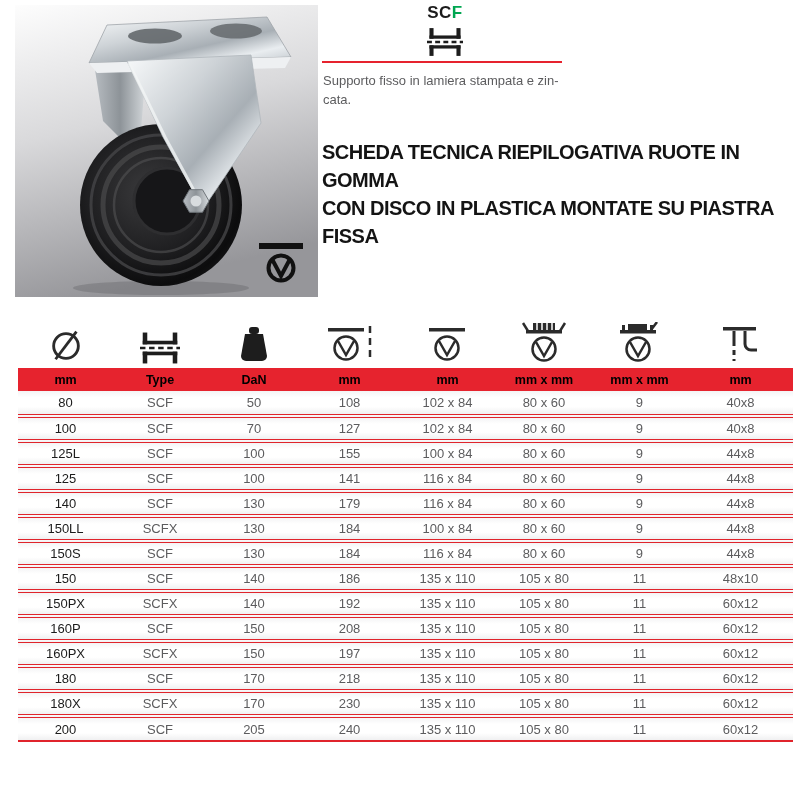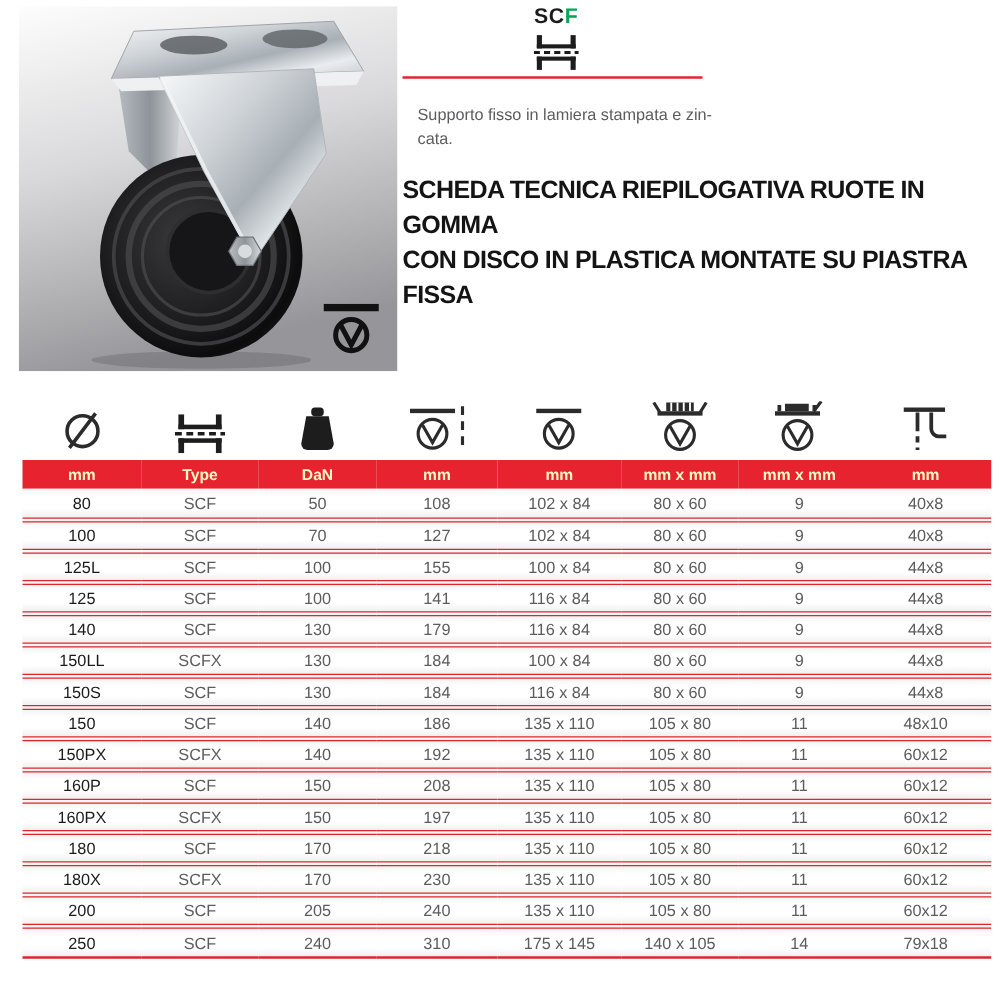--- a/index.html
+++ b/index.html
@@ -18,29 +18,29 @@
   .photo svg{display:block;}
   .photo-mini-icon{position:absolute;right:14px;bottom:12px;}
 
   
   .right-col{position:absolute;left:322px;top:0;width:478px;height:310px;}
   .logo-block{position:absolute;left:100px;top:2px;width:46px;text-align:center;}
   .scf-text{font-size:17px;font-weight:bold;color:var(--ink);letter-spacing:.5px;line-height:22px;}
   .scf-text .green{color:var(--green);}
   .scf-plate-icon{margin-top:3px;}
   .red-line{position:absolute;left:0;top:61px;width:240px;height:2px;background:var(--accent);}
-  .desc{position:absolute;left:0;top:70px;width:300px;margin:12px;font-size:13px;line-height:19px;color:var(--gray);}
+  .desc{position:absolute;left:0;top:70px;width:300px;margin:1px;font-size:13px;line-height:19px;color:var(--gray);}
   .title{position:absolute;left:0;top:138px;width:480px;margin:0;font-size:20px;line-height:28px;
          font-weight:bold;color:#141414;letter-spacing:-0.5px;}
 
   
   table.spec{position:absolute;left:18px;top:316px;width:775px;border-collapse:collapse;table-layout:fixed;}
   table.spec th,table.spec td{padding:0;margin:0;}
   .icons-row th{height:52px;vertical-align:bottom;padding-bottom:7px;text-align:center;}
-  .labels-row th{background:var(--accent);color:#fef9c3;font-size:12.5px;font-weight:bold;height:23px;text-align:center;}
+  .labels-row th{background:var(--accent);color:#000000;font-size:12.5px;font-weight:bold;height:23px;text-align:center;}
   tbody td{height:25px;text-align:center;font-size:13px;color:var(--gray);
            border-bottom:4px double #e0242c;
            background:linear-gradient(180deg,#f4f4f5 0%,#ffffff 28%,#ffffff 68%,#f0f0f1 100%);}
   tbody td.first{font-weight:normal;color:var(--ink);}
   tbody tr:last-child td{border-bottom:2px solid #e0242c;}
 </style>
 </head>
 <body>
 
 <div class="page">
@@ -349,25 +349,15 @@
         <tr>
           <td class="first">200</td>
           <td>SCF</td>
           <td>205</td>
           <td>240</td>
           <td>135 x 110</td>
           <td>105 x 80</td>
           <td>11</td>
           <td>60x12</td>
         </tr>
-        <tr>
-          <td class="first">250</td>
-          <td>SCF</td>
-          <td>240</td>
-          <td>310</td>
-          <td>175 x 145</td>
-          <td>140 x 105</td>
-          <td>14</td>
-          <td>79x18</td>
-        </tr>
       </tbody>
   </table>
 </div>
 
 </body></html>

